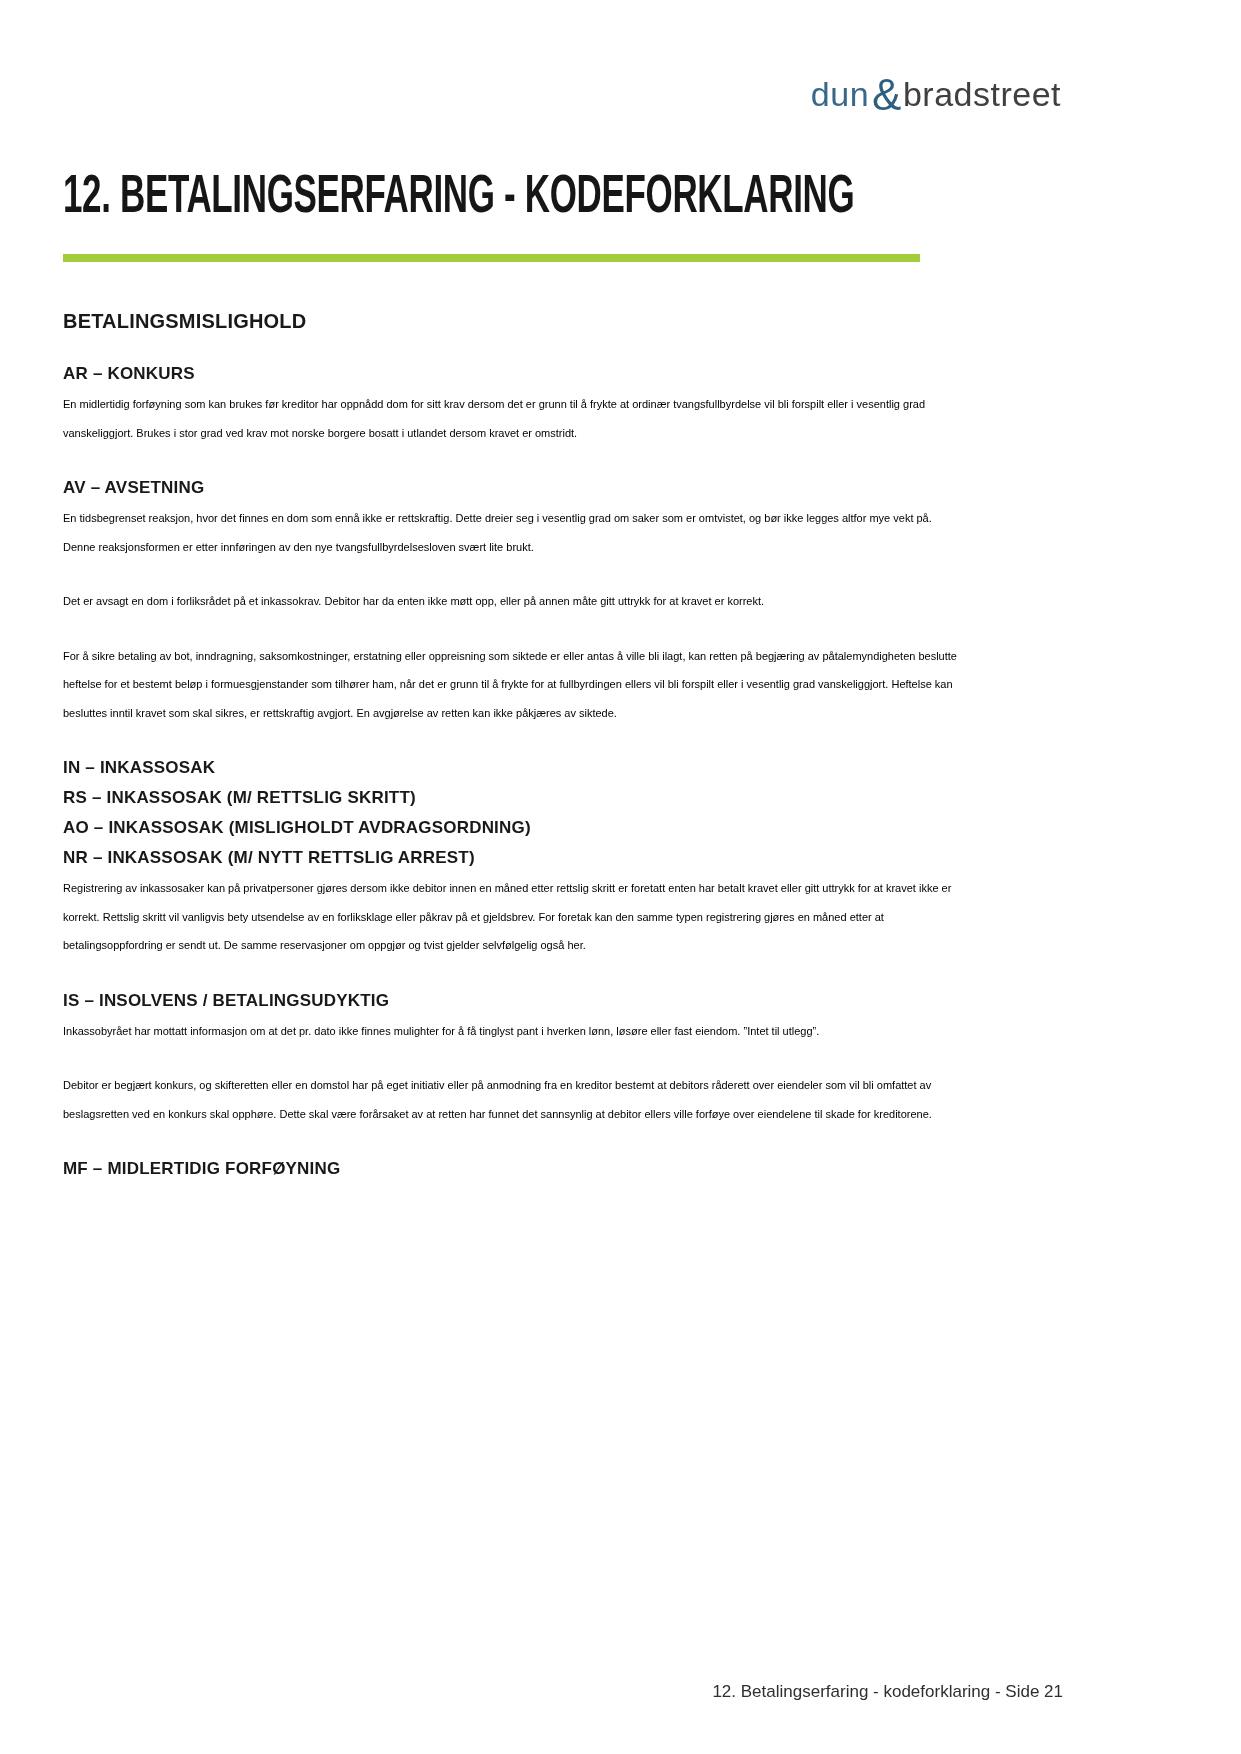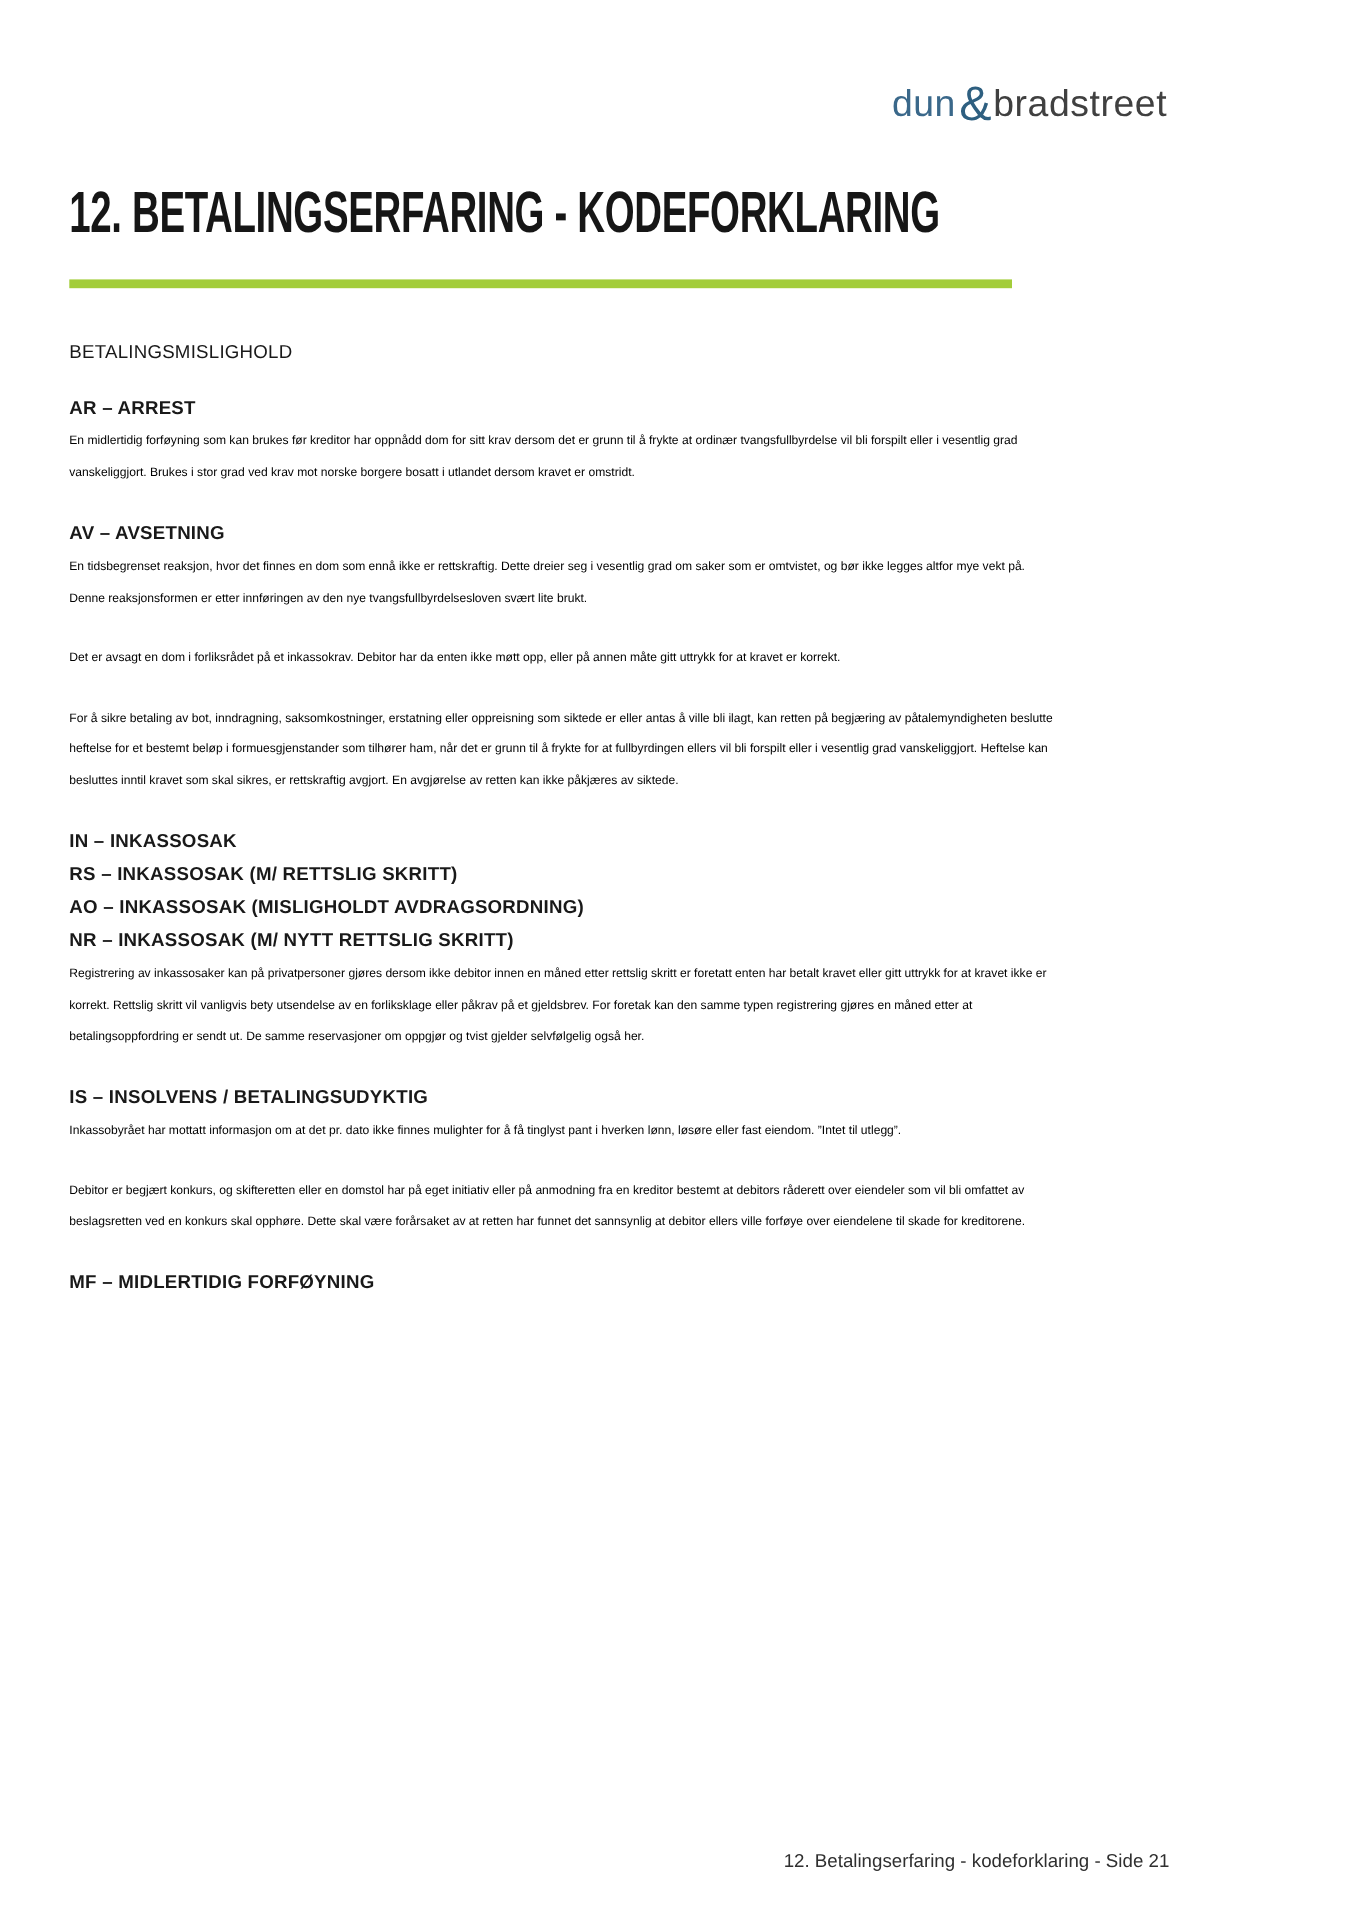--- a/index.html
+++ b/index.html
@@ -58,22 +58,22 @@
   }
 
   
   .content {
     position: absolute;
     left: 63px;
     top: 310px;
     width: 900px;
   }
   .group-heading {
-    font-size: 17px;
-    font-weight: normal;
+    font-size: 20px;
+    font-weight: bold;
     color: #191919;
     margin: 0 0 26px 0;
     letter-spacing: 0.2px;
   }
   .code-section { margin: 0 0 26px 0; }
   .code-heading {
     font-size: 17px;
     font-weight: bold;
     color: #191919;
     line-height: 30px;
@@ -104,42 +104,42 @@
 </div>
 
 <h1 class="page-title">12. BETALINGSERFARING - KODEFORKLARING</h1>
 <div class="title-rule"></div>
 
 <div class="content">
 
   <div class="group-heading">BETALINGSMISLIGHOLD</div>
 
   <section class="code-section">
-    <div class="code-heading">AR – ARREST</div>
+    <div class="code-heading">AR – KONKURS</div>
     <p class="code-description">En midlertidig forføyning som kan brukes før kreditor har oppnådd dom for sitt krav dersom det er grunn til å frykte at ordinær tvangsfullbyrdelse vil bli forspilt eller i vesentlig grad vanskeliggjort. Brukes i stor grad ved krav mot norske borgere bosatt i utlandet dersom kravet er omstridt.</p>
   </section>
 
   <section class="code-section">
     <div class="code-heading">AV – AVSETNING</div>
     <p class="code-description">En tidsbegrenset reaksjon, hvor det finnes en dom som ennå ikke er rettskraftig. Dette dreier seg i vesentlig grad om saker som er omtvistet, og bør ikke legges altfor mye vekt på. Denne reaksjonsformen er etter innføringen av den nye tvangsfullbyrdelsesloven svært lite brukt.</p>
   </section>
 
   <section class="code-section">
     <p class="code-description">Det er avsagt en dom i forliksrådet på et inkassokrav. Debitor har da enten ikke møtt opp, eller på annen måte gitt uttrykk for at kravet er korrekt.</p>
   </section>
 
   <section class="code-section">
     <p class="code-description">For å sikre betaling av bot, inndragning, saksomkostninger, erstatning eller oppreisning som siktede er eller antas å ville bli ilagt, kan retten på begjæring av påtalemyndigheten beslutte heftelse for et bestemt beløp i formuesgjenstander som tilhører ham, når det er grunn til å frykte for at fullbyrdingen ellers vil bli forspilt eller i vesentlig grad vanskeliggjort. Heftelse kan besluttes inntil kravet som skal sikres, er rettskraftig avgjort. En avgjørelse av retten kan ikke påkjæres av siktede.</p>
   </section>
 
   <section class="code-section">
     <div class="code-heading">IN – INKASSOSAK</div>
     <div class="code-heading">RS – INKASSOSAK (M/ RETTSLIG SKRITT)</div>
     <div class="code-heading">AO – INKASSOSAK (MISLIGHOLDT AVDRAGSORDNING)</div>
-    <div class="code-heading">NR – INKASSOSAK (M/ NYTT RETTSLIG SKRITT)</div>
+    <div class="code-heading">NR – INKASSOSAK (M/ NYTT RETTSLIG ARREST)</div>
     <p class="code-description">Registrering av inkassosaker kan på privatpersoner gjøres dersom ikke debitor innen en måned etter rettslig skritt er foretatt enten har betalt kravet eller gitt uttrykk for at kravet ikke er korrekt. Rettslig skritt vil vanligvis bety utsendelse av en forliksklage eller påkrav på et gjeldsbrev. For foretak kan den samme typen registrering gjøres en måned etter at betalingsoppfordring er sendt ut. De samme reservasjoner om oppgjør og tvist gjelder selvfølgelig også her.</p>
   </section>
 
   <section class="code-section">
     <div class="code-heading">IS – INSOLVENS / BETALINGSUDYKTIG</div>
     <p class="code-description">Inkassobyrået har mottatt informasjon om at det pr. dato ikke finnes mulighter for å få tinglyst pant i hverken lønn, løsøre eller fast eiendom. ”Intet til utlegg”.</p>
   </section>
 
   <section class="code-section">
     <p class="code-description">Debitor er begjært konkurs, og skifteretten eller en domstol har på eget initiativ eller på anmodning fra en kreditor bestemt at debitors råderett over eiendeler som vil bli omfattet av beslagsretten ved en konkurs skal opphøre. Dette skal være forårsaket av at retten har funnet det sannsynlig at debitor ellers ville forføye over eiendelene til skade for kreditorene.</p>

